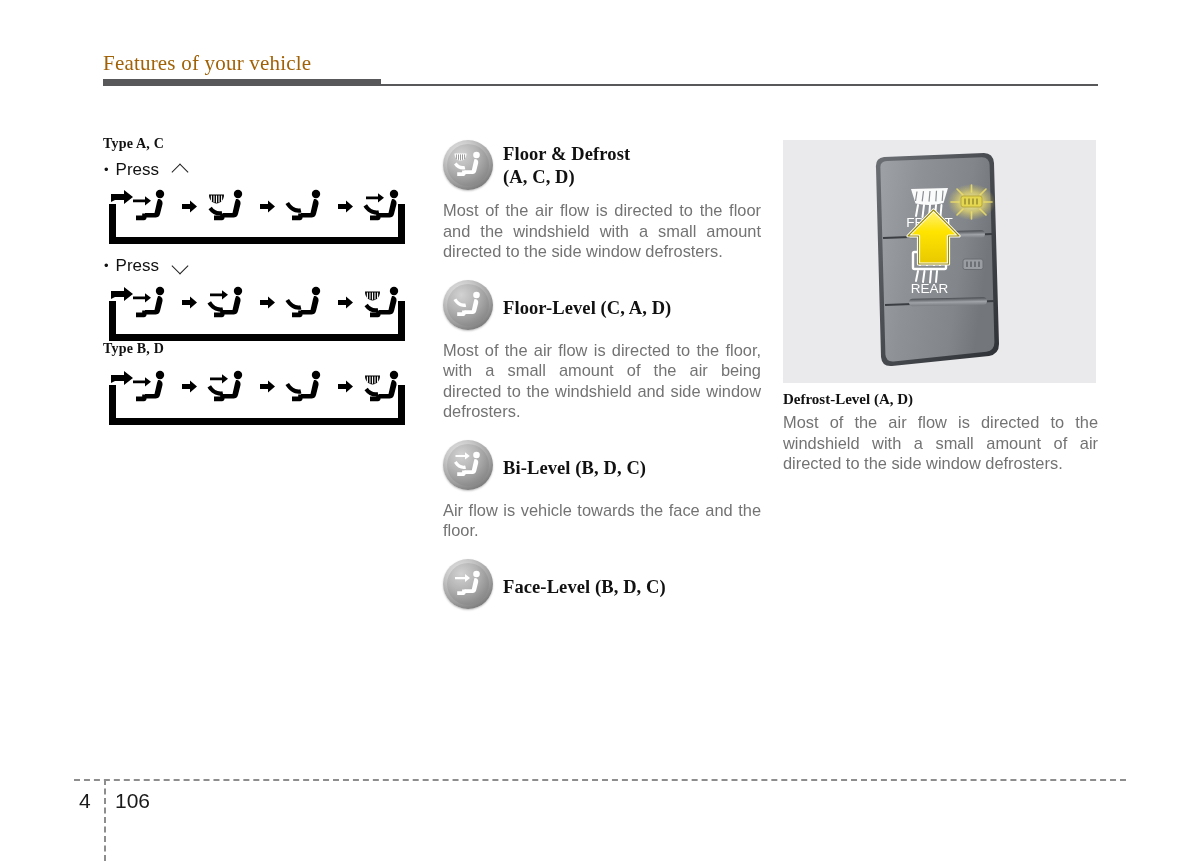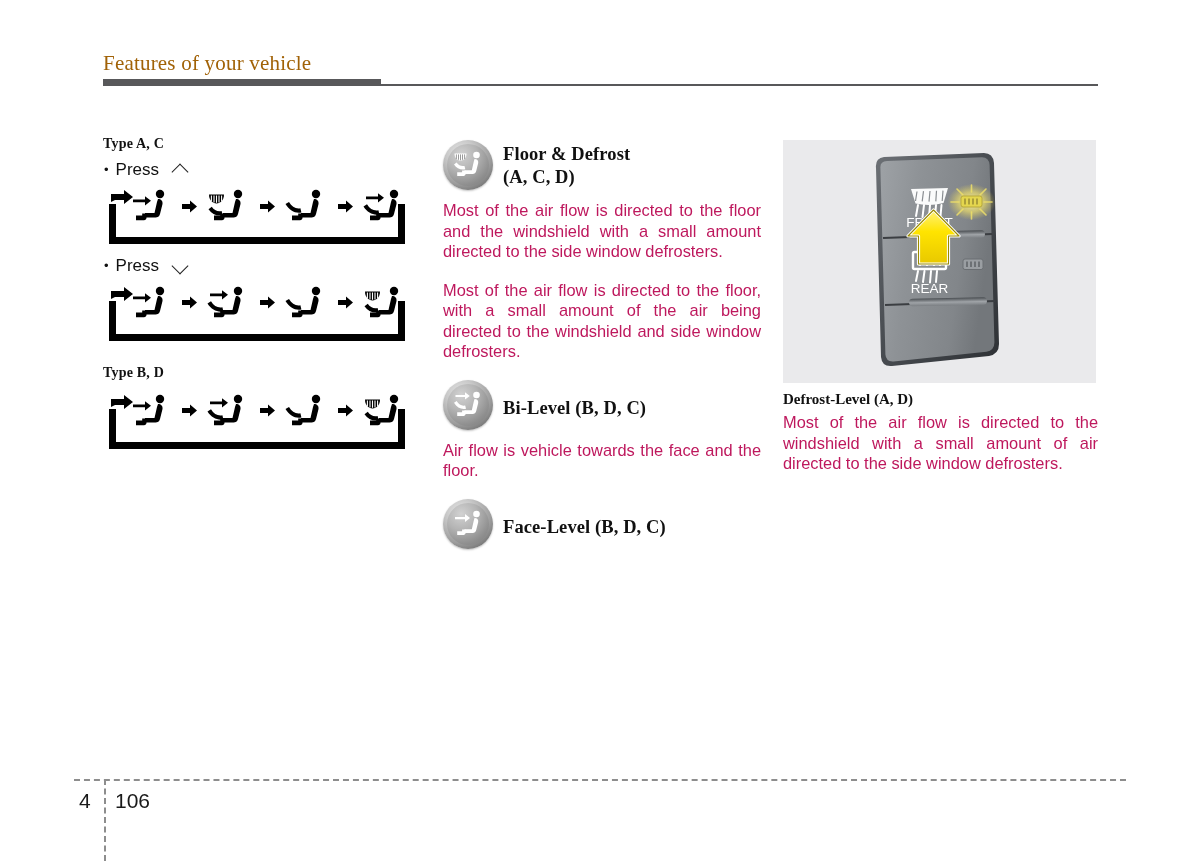--- a/index.html
+++ b/index.html
@@ -200,21 +200,21 @@
     font-size: 18.5px;
     color: #111;
     line-height: 1.25;
     padding-top: 8px;
     letter-spacing: 0.1px;
   }
   .entry-title.two-line { padding-top: 2px; }
   .body-text {
     font-size: 16.4px;
     line-height: 20.5px;
-    color: #be185d;
+    color: #737373;
     text-align: justify;
     text-justify: inter-word;
     margin: 0 0 18px 0;
   }
   .body-text.last-tight { margin-bottom: 14px; }
 
   
   .figure-panel {
     width: 313px;
     height: 243px;
@@ -394,21 +394,21 @@
         <circle cx="33" cy="7" r="4.2" fill="#000"></circle>
         <path d="M31 12 C34 12 36 14 35.5 17 L33 27 C32.6 29.4 30.5 30.6 28.6 30.6 L18 30.6 L18 26 L27.5 26 L30 15 Z" fill="#000"></path>
         <path d="M19.5 26.5 L19.5 30.8 C19.5 32.2 18.4 33.2 17 33.2 L9 33.2 L9 28.6 L15.2 28.6 L15.2 26.5 Z" fill="#000"></path>
         <path d="M4 7.5 L19 7.5 C19 13 15.6 16.4 11.5 16.4 C7.4 16.4 4 13 4 7.5 Z" fill="#000"></path>
         <path d="M6.4 8.6 L6.4 14.4 M9 8.6 L9 15.4 M11.5 8.6 L11.5 15.8 M14 8.6 L14 15.4 M16.6 8.6 L16.6 14.4" stroke="#fff" stroke-width="1.1"></path>
         <path d="M3.5 22.2 C7 27.4 12.4 29.4 17.6 28.2 L16.6 24 C12.8 24.9 9.1 23.3 6.8 19.8 Z" fill="#000"></path>
       </svg>
     </div>
   </div>
 
-  <div class="type-heading" style="margin-top:24px;">Type B, D</div>
+  <div class="type-heading" style="">Type B, D</div>
 
   <div class="flow" style="margin-top:10px;">
     <div class="flow-bracket"></div>
     <svg class="flow-start-arrow" viewBox="0 0 22 16">
       <path d="M0 12 L0 4 L13 4 L13 0 L22 7 L13 14 L13 10 L4 10 Z" fill="#000"></path>
     </svg>
     <div class="flow-items">
       <svg class="mode-glyph" viewBox="0 0 46 38">
         <circle cx="33" cy="7" r="4.2" fill="#000"></circle>
         <path d="M31 12 C34 12 36 14 35.5 17 L33 27 C32.6 29.4 30.5 30.6 28.6 30.6 L18 30.6 L18 26 L27.5 26 L30 15 Z" fill="#000"></path>
@@ -468,20 +468,33 @@
       </div>
       <div class="entry-title two-line">
         <div>Floor &amp; Defrost</div>
         <div>(A, C, D)</div>
       </div>
     </div>
     <p class="body-text">Most of the air flow is directed to the floor and the windshield with a small amount directed to the side window defrosters.</p>
   </div>
 
   <div class="entry">
+    <div class="entry-head">
+      <div class="badge">
+        <svg class="badge-glyph" viewBox="0 0 50 50">
+          <circle cx="33.5" cy="15" r="3.3" fill="#fff"></circle>
+          <path d="M31.5 19 C34 19 35.6 20.6 35.2 23 L33.2 31 C32.9 32.9 31.2 33.9 29.7 33.9 L21.5 33.9 L21.5 30.2 L28.8 30.2 L30.8 21.5 Z" fill="#fff"></path>
+          <path d="M22.6 30.6 L22.6 34 C22.6 35.1 21.7 35.9 20.6 35.9 L14.2 35.9 L14.2 32.3 L19.1 32.3 L19.1 30.6 Z" fill="#fff"></path>
+          <path d="M10.5 20 C13.8 25.6 18.6 27.7 23.2 26.7 L22.4 23.4 C18.9 24.1 15.5 22.4 13.3 18.4 Z" fill="#fff"></path>
+        </svg>
+      </div>
+      <div class="entry-title">
+        <span>Floor-Level (C, A, D)</span>
+      </div>
+    </div>
     <p class="body-text">Most of the air flow is directed to the floor, with a small amount of the air being directed to the windshield and side window defrosters.</p>
   </div>
 
   <div class="entry">
     <div class="entry-head">
       <div class="badge">
         <svg class="badge-glyph" viewBox="0 0 50 50">
           <circle cx="33.5" cy="15" r="3.3" fill="#fff"></circle>
           <path d="M31.5 19 C34 19 35.6 20.6 35.2 23 L33.2 31 C32.9 32.9 31.2 33.9 29.7 33.9 L21.5 33.9 L21.5 30.2 L28.8 30.2 L30.8 21.5 Z" fill="#fff"></path>
           <path d="M22.6 30.6 L22.6 34 C22.6 35.1 21.7 35.9 20.6 35.9 L14.2 35.9 L14.2 32.3 L19.1 32.3 L19.1 30.6 Z" fill="#fff"></path>

